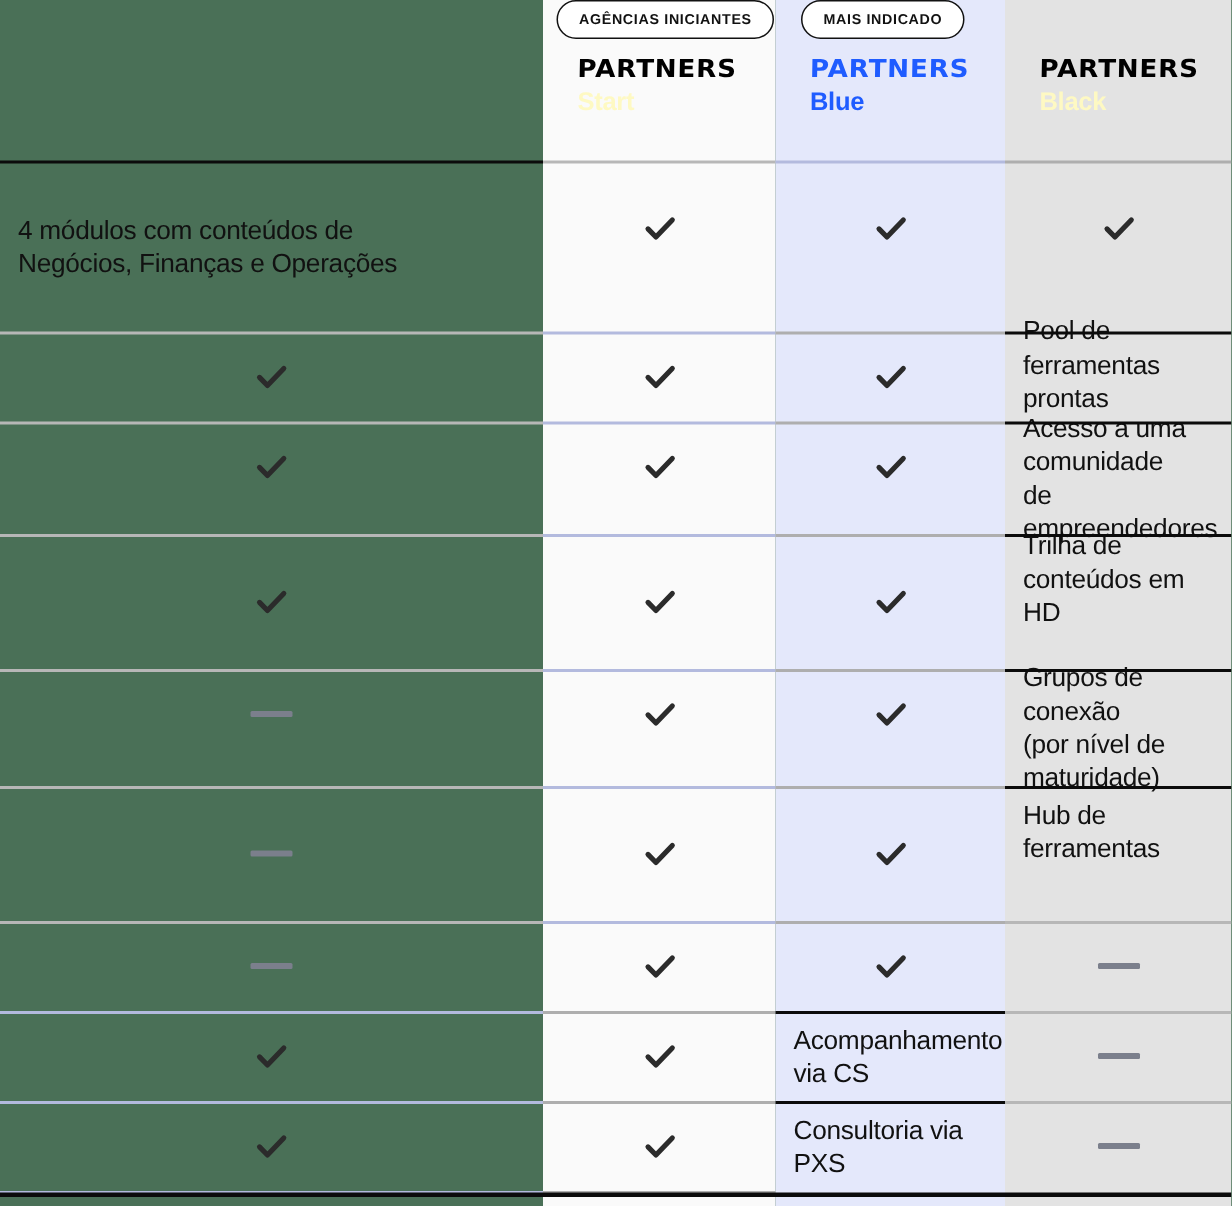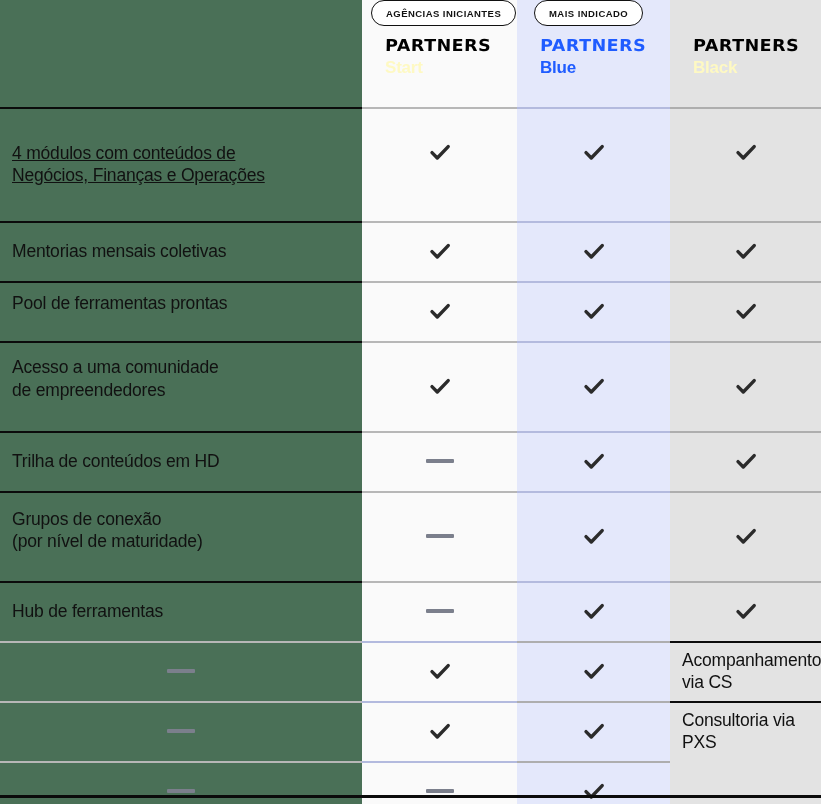--- a/index.html
+++ b/index.html
@@ -195,37 +195,36 @@
         <div class="plan-tier">Start</div>
       </div>
       <div class="hcell plan-head plan-blue">
         <div class="plan-wordmark">PARTNERS</div>
         <div class="plan-tier">Blue</div>
       </div>
       <div class="hcell plan-head">
         <div class="plan-wordmark">PARTNERS</div>
         <div class="plan-tier">Black</div>
       </div>
-      <div class="fcell fcell-label" style="height: 114px; text-decoration: underline;">4 módulos com conteúdos de<br>Negócios, Finanças e Operações</div>
+      <div class="fcell fcell-label" style="height: 114px;">4 módulos com conteúdos de<br>Negócios, Finanças e Operações</div>
       <div class="fcell fcell-mark col-start" style="height: 90px;">
         <svg class="check" viewBox="0 0 28 28">
           <path d="M6 14.6 L11.3 20 L22.2 8.6"></path>
         </svg>
       </div>
       <div class="fcell fcell-mark col-blue" style="height: 90px;">
         <svg class="check" viewBox="0 0 28 28">
           <path d="M6 14.6 L11.3 20 L22.2 8.6"></path>
         </svg>
       </div>
       <div class="fcell fcell-mark col-black" style="height: 90px;">
         <svg class="check" viewBox="0 0 28 28">
           <path d="M6 14.6 L11.3 20 L22.2 8.6"></path>
         </svg>
       </div>
-      <div class="fcell fcell-label" style="height: 60px;">Mentorias mensais coletivas</div>
       <div class="fcell fcell-mark col-start" style="height: 60px;">
         <svg class="check" viewBox="0 0 28 28">
           <path d="M6 14.6 L11.3 20 L22.2 8.6"></path>
         </svg>
       </div>
       <div class="fcell fcell-mark col-blue" style="height: 60px;">
         <svg class="check" viewBox="0 0 28 28">
           <path d="M6 14.6 L11.3 20 L22.2 8.6"></path>
         </svg>
       </div>

